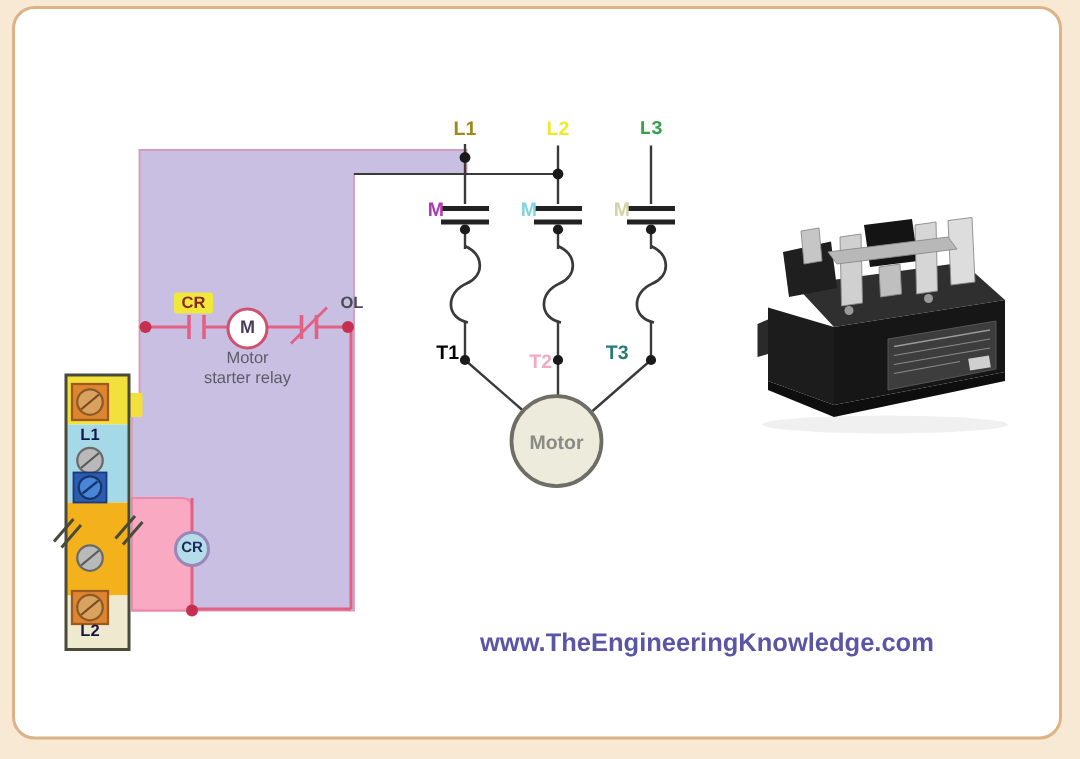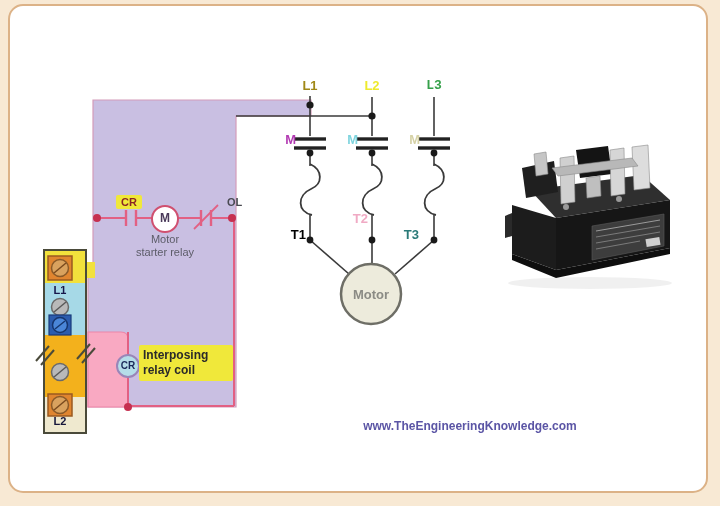--- a/index.html
+++ b/index.html
@@ -8,32 +8,32 @@
   .diagram{position:absolute;left:0;top:0;width:720px;height:506px;}
   .title{position:absolute;left:0;top:22px;width:100%;text-align:center;font-size:21px;font-weight:bold;text-decoration:underline;text-underline-offset:4px;text-decoration-thickness:2px;letter-spacing:.2px;}
   .lbl{position:absolute;font-weight:bold;font-size:13px;}
   .phase-l1{left:295px;top:78px;width:30px;text-align:center;}
   .phase-l2{left:357px;top:78px;width:30px;text-align:center;}
   .phase-l3{left:419px;top:78px;width:30px;text-align:center;}
   .m1{left:276px;top:132px;width:20px;text-align:right;}
   .m2{left:338px;top:132px;width:20px;text-align:right;}
   .m3{left:400px;top:132px;width:20px;text-align:right;}
   .t1{left:284px;top:227px;width:22px;text-align:right;}
-  .t2{left:346px;top:211px;width:22px;text-align:right;}
+  .t2{left:346px;top:233px;width:22px;text-align:right;}
   .t3{left:397px;top:227px;width:22px;text-align:right;}
   .motor-text{left:341px;top:287px;width:60px;text-align:center;font-weight:bold;font-size:13px;color:#8b8b85;}
   .cr-tag{left:116px;top:195px;padding:1px 5px;font-size:11px;color:#8a2525;border-radius:2px;}
   .ol-tag{left:192px;top:196px;font-size:11px;color:#4a4a52;margin-left:35px;}
   .mcoil-text{left:153px;top:211px;width:24px;text-align:center;font-size:12px;color:#4a3a5a;}
   .starter-caption{left:118px;top:233px;width:94px;text-align:center;font-size:11px;line-height:13px;color:#5c5c68;font-weight:normal;}
   .crcoil-text{left:116px;top:360px;width:24px;text-align:center;font-size:10px;color:#1a2a5a;}
   .interposing-tag{left:139px;top:345px;width:86px;padding:3px 4px;font-size:12px;font-weight:600;line-height:15px;color:#2a2a2a;border-radius:2px;}
   .strip-l1{left:48px;top:284px;width:24px;text-align:center;font-size:11px;color:#16164a;}
   .strip-l2{left:48px;top:415px;width:24px;text-align:center;font-size:11px;color:#16163a;}
-  .watermark{position:absolute;left:320px;top:419px;width:300px;text-align:center;font-size:12px;font-weight:bold;}
+  .watermark{position:absolute;left:320px;top:419px;width:300px;text-align:center;font-size:17px;font-weight:bold;}
   .caption-line{display:block;}
 </style>
 </head>
 <body>
 
 <div class="page">
   <div class="sheet"></div>
 
   <svg class="diagram" viewBox="0 0 720 506">
 
@@ -198,22 +198,18 @@
   <div class="lbl motor-text">Motor</div>
 
   <div class="lbl cr-tag" style="background-color: rgb(240, 232, 58);">CR</div>
   <div class="lbl ol-tag">OL</div>
   <div class="lbl mcoil-text">M</div>
   <div class="lbl starter-caption">
     <span class="caption-line">Motor</span>
     <span class="caption-line">starter relay</span>
   </div>
   <div class="lbl crcoil-text">CR</div>
-  <div class="lbl interposing-tag" style="background-color: rgb(240, 232, 58);">
-    <span class="caption-line">Interposing</span>
-    <span class="caption-line">relay coil</span>
-  </div>
 
   <div class="lbl strip-l1">L1</div>
   <div class="lbl strip-l2">L2</div>
 
   <div class="watermark" style="color: rgb(91, 85, 165);">www.TheEngineeringKnowledge.com</div>
 </div>
 
 </body></html>

